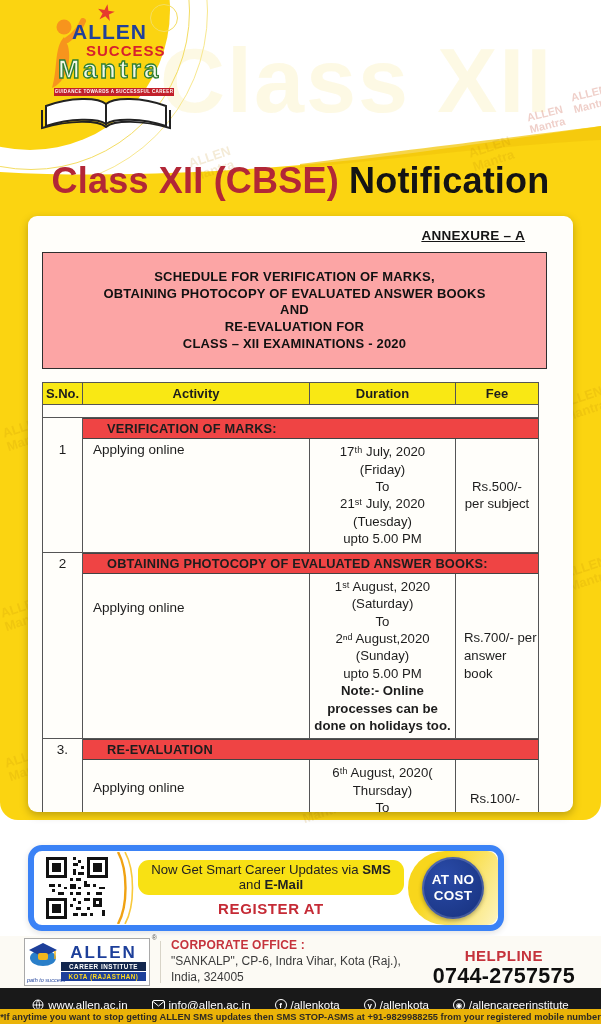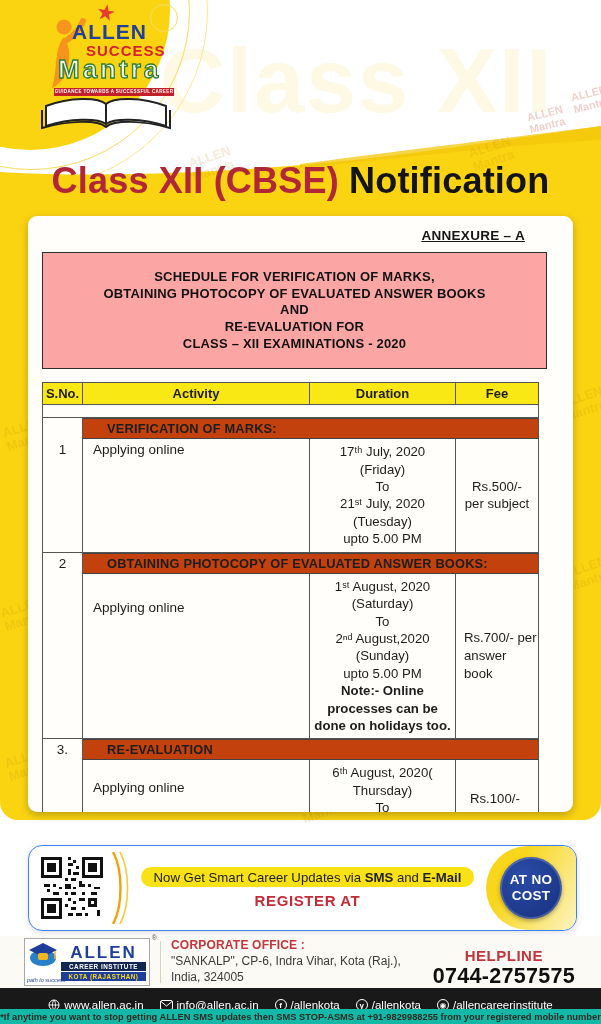--- a/index.html
+++ b/index.html
@@ -52,37 +52,37 @@
   .banner{margin:9px 26px 0 14px;background:#fca5a5;border:1.6px solid #2e2e2e;text-align:center;
     font-weight:700;font-size:13px;line-height:1.28;padding:16px 4px;color:#111;letter-spacing:.2px;}
   .doc-table{margin:13px 0 0 14px;width:497px;border:1.3px solid #555;box-sizing:border-box;}
   .thead{display:grid;grid-template-columns:40px 227px 146px 1fr;background:#f9e814;border-bottom:1.3px solid #555;}
   .thead>div{padding:3px 0;text-align:center;font-weight:700;font-size:13px;border-right:1.3px solid #555;}
   .thead>div:last-child{border-right:none;}
   .tspacer{height:12px;}
   .section{display:grid;grid-template-columns:40px 1fr;border-top:1.3px solid #555;}
   .sno{border-right:1.3px solid #555;text-align:center;font-size:13.5px;}
   .sec-right{display:flex;flex-direction:column;}
-  .band{background:#c2410c;border-top:1.2px solid #444;border-bottom:1.2px solid #444;
+  .band{background:#ef4444;border-top:1.2px solid #444;border-bottom:1.2px solid #444;
     font-weight:700;font-size:12.8px;padding:2px 2px 2px 24px;letter-spacing:.2px;}
   .cells{display:grid;grid-template-columns:227px 146px 1fr;flex:1;}
   .act{border-right:1.3px solid #555;padding-left:10px;font-size:13.5px;}
   .dur{border-right:1.3px solid #555;text-align:center;font-size:13.2px;line-height:1.32;
     display:flex;flex-direction:column;justify-content:center;padding:4px 2px;}
   .note{font-weight:700;}
   .fee{font-size:13.2px;line-height:1.35;display:flex;align-items:center;}
   .s1{min-height:132px;} .s2{min-height:164px;} .s3{min-height:114px;}
   .s1 .sno{padding-top:24px;} .s2 .sno{padding-top:3px;} .s3 .sno{padding-top:3px;}
   .s1 .act{padding-top:3px;} .s2 .act{padding-top:26px;} .s3 .act{padding-top:20px;}
   .s1 .fee{justify-content:center;text-align:center;}
   .s2 .fee{padding-left:8px;} .s3 .fee{padding-left:14px;}
 
   
-  .reg-strip{position:absolute;left:28px;top:845px;width:549px;height:86px;background:#fff;
-    border:1px solid #3b82f6;border-radius:14px;box-shadow:0 2px 6px rgba(0,0,0,.12);
+  .reg-strip{position:absolute;left:28px;top:845px;width:476px;height:86px;background:#fff;
+    border:6px solid #3b82f6;border-radius:14px;box-shadow:0 2px 6px rgba(0,0,0,.12);
     display:flex;align-items:center;z-index:2;overflow:hidden;box-sizing:border-box;}
   .qr{margin-left:12px;flex:0 0 auto;}
   .arcs{margin-left:6px;flex:0 0 auto;}
   .reg-mid{flex:1;text-align:center;padding:0 4px;}
   .pill{display:inline-block;background:#f8e114;border-radius:11px;padding:2.5px 13px;
     font-size:13.2px;color:#222;}
   .pill b{font-weight:800;}
   .regat{color:#c52b36;font-weight:800;font-size:15px;letter-spacing:.6px;margin-top:5px;}
   .url{font-weight:800;font-size:14.5px;color:#101010;margin-top:2px;letter-spacing:.2px;}
   .cost-wrap{width:90px;height:100%;background:linear-gradient(120deg,#f8d61c 30%,#fdf4c2);
@@ -108,25 +108,25 @@
     padding:1px 0;letter-spacing:.5px;margin-top:1px;}
   .vdiv{width:1px;height:42px;background:#d8d4c8;flex:0 0 auto;}
   .office{flex:1;}
   .cofc{color:#c5333c;font-weight:800;font-size:12px;letter-spacing:.2px;}
   .addr{color:#3b3b3b;font-size:12px;line-height:1.3;margin-top:2px;}
   .help{text-align:center;flex:0 0 auto;margin-right:2px;}
   .hl{color:#c5333c;font-weight:800;font-size:15px;letter-spacing:.5px;margin-top:12px;}
   .hn{color:#0f0f0f;font-weight:800;font-size:21.5px;letter-spacing:.3px;}
 
   .blackbar{position:absolute;left:0;top:988px;width:601px;height:34px;background:#191919;color:#fff;
-    display:flex;align-items:center;justify-content:center;gap:16px;font-size:11.5px;z-index:2;}
+    display:flex;align-items:center;justify-content:center;gap:24px;font-size:11.5px;z-index:2;}
   .bbitem{display:flex;align-items:center;gap:4px;}
   .circ{display:inline-flex;width:12px;height:12px;border:1.1px solid #fff;border-radius:50%;
     align-items:center;justify-content:center;font-size:8px;font-weight:700;box-sizing:border-box;}
-  .disclaimer{position:absolute;left:0;top:1009px;width:601px;height:15px;background:#14b8a6;
+  .disclaimer{position:absolute;left:0;top:1009px;width:601px;height:15px;background:#eab308;
     color:#2e2a22;font-size:9.3px;font-weight:700;text-align:center;padding-top:3px;box-sizing:border-box;z-index:2;}
 </style>
 </head>
 <body>
 
 <div class="poster">
 
   <div class="ghost-xii">Class XII</div>
   <div class="ghost-red ml" style="left:528px;top:108px;">ALLEN
 Mantra</div>

